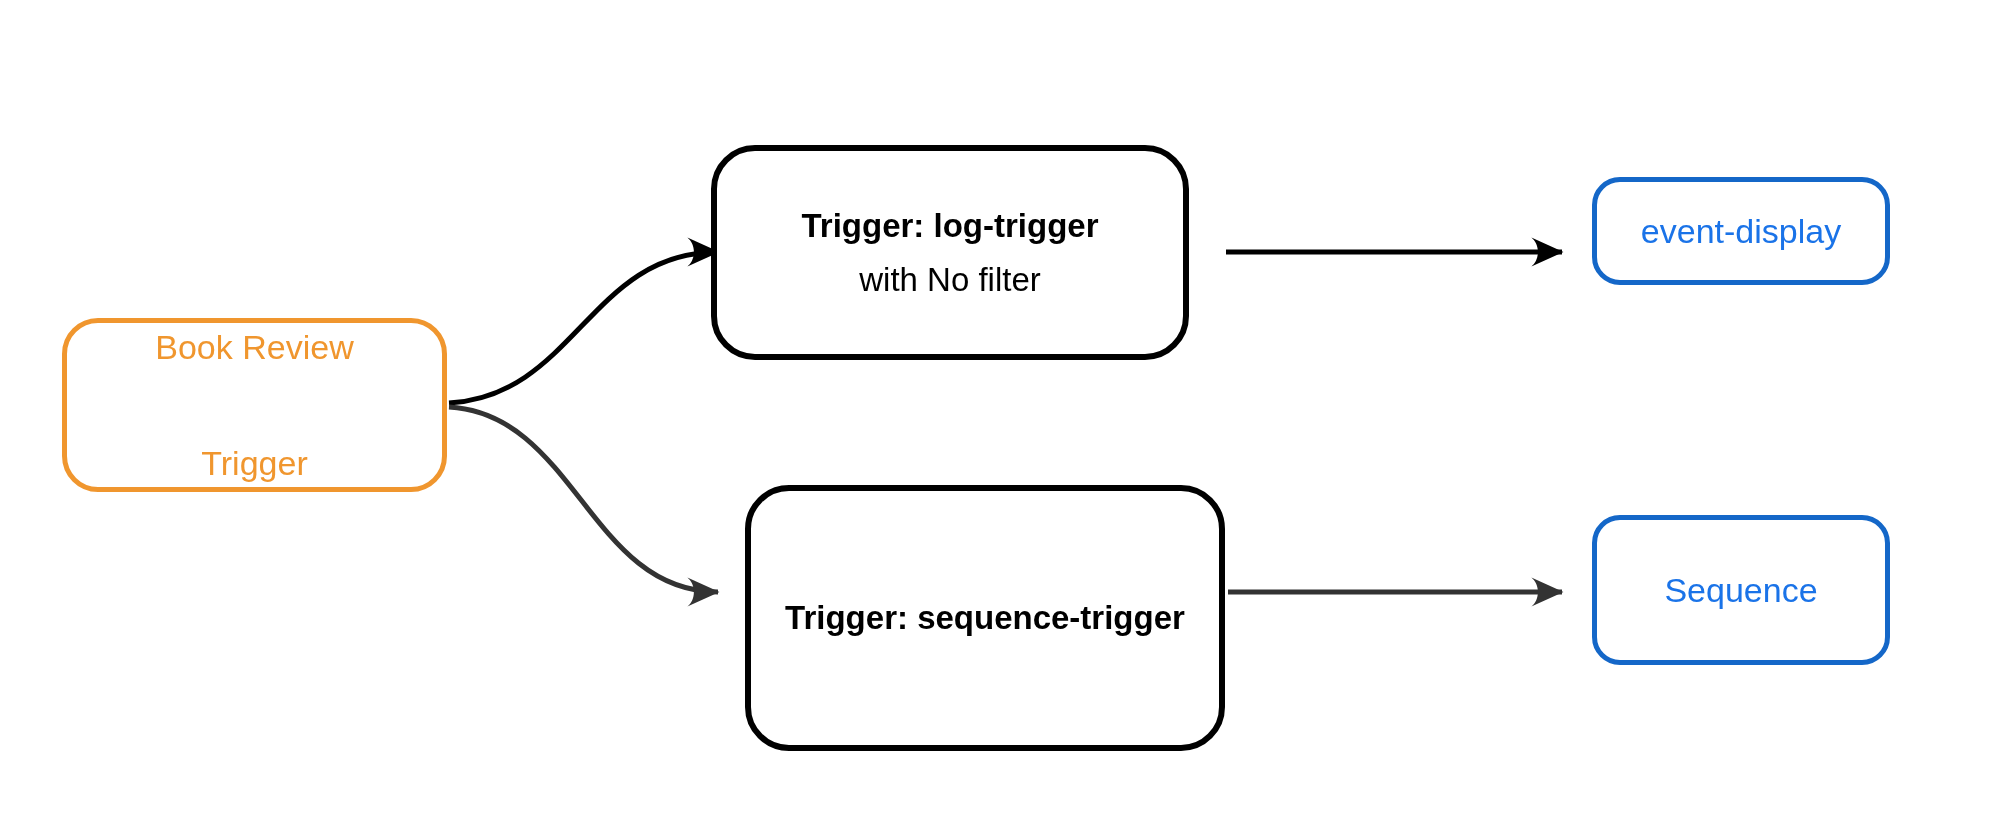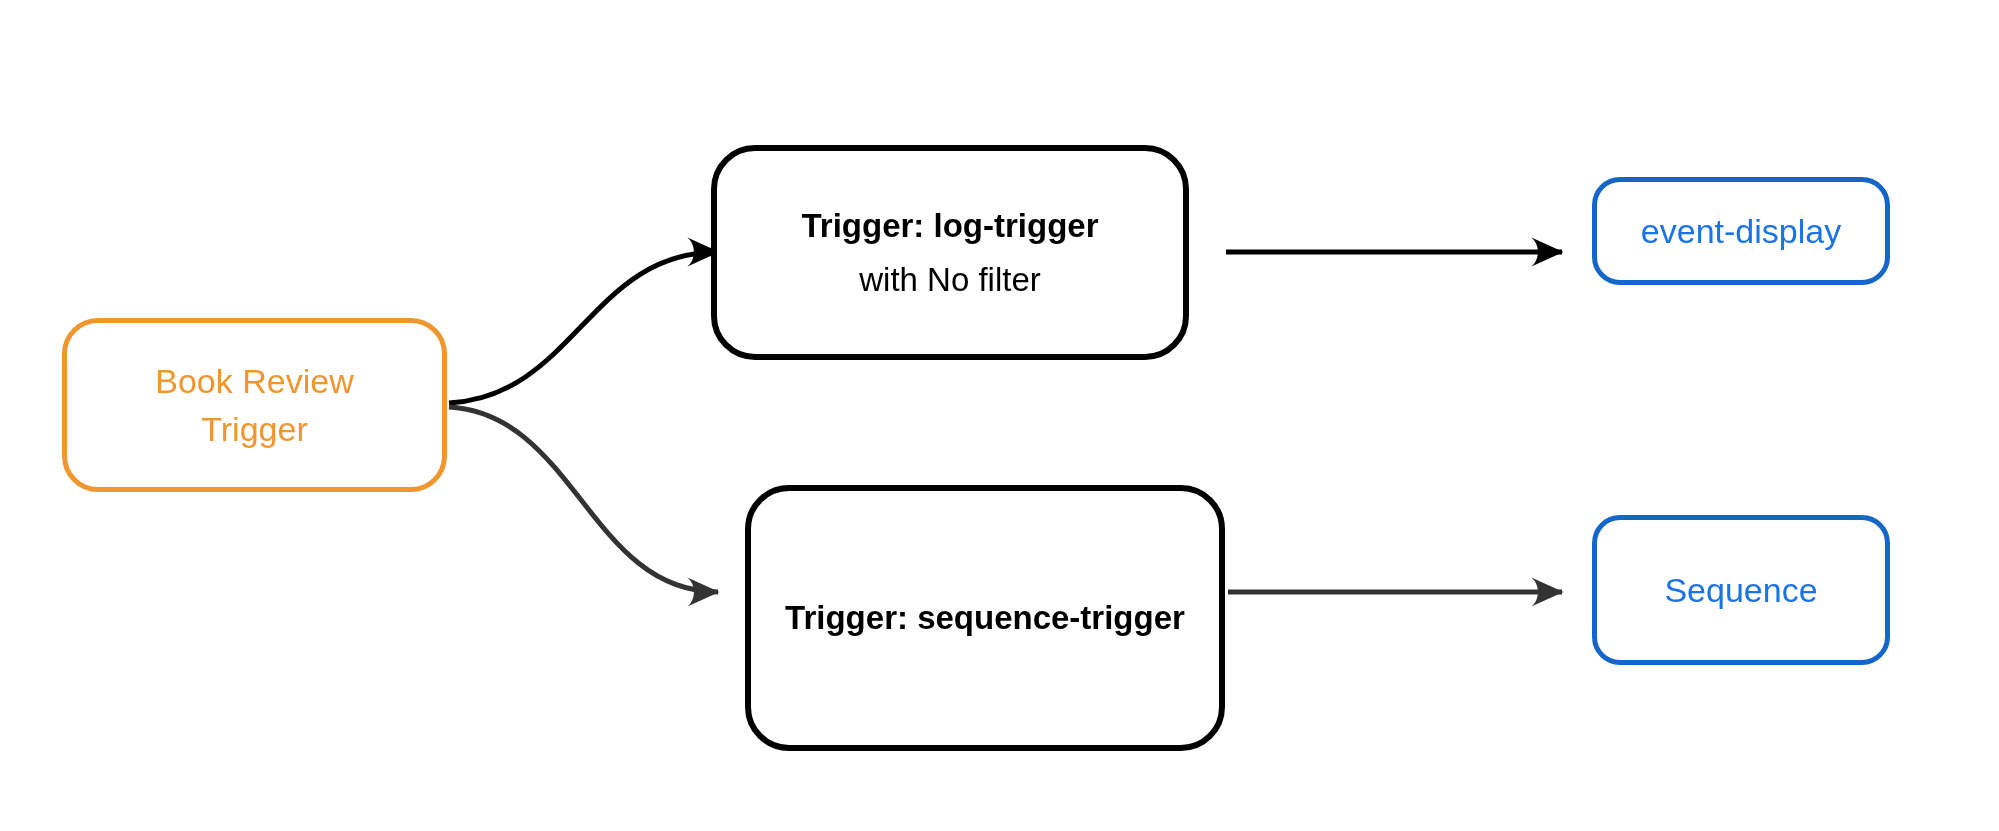--- a/index.html
+++ b/index.html
@@ -27,20 +27,21 @@
   }
   
   .node-broker {
     left: 62px; top: 318px;
     width: 385px; height: 174px;
     border: 5px solid var(--orange, #F0962E);
     border-radius: 36px;
     color: var(--orange, #F0962E);
     font-size: 34px;
     line-height: 48px;
+    justify-content: space-between;
   }
   
   .node-trigger {
     border: 6px solid var(--black, #000000);
     border-radius: 44px;
     color: var(--black, #000000);
     font-size: 33px;
     line-height: 54px;
   }
   .node-trigger-log { left: 711px; top: 145px; width: 478px; height: 215px; }

